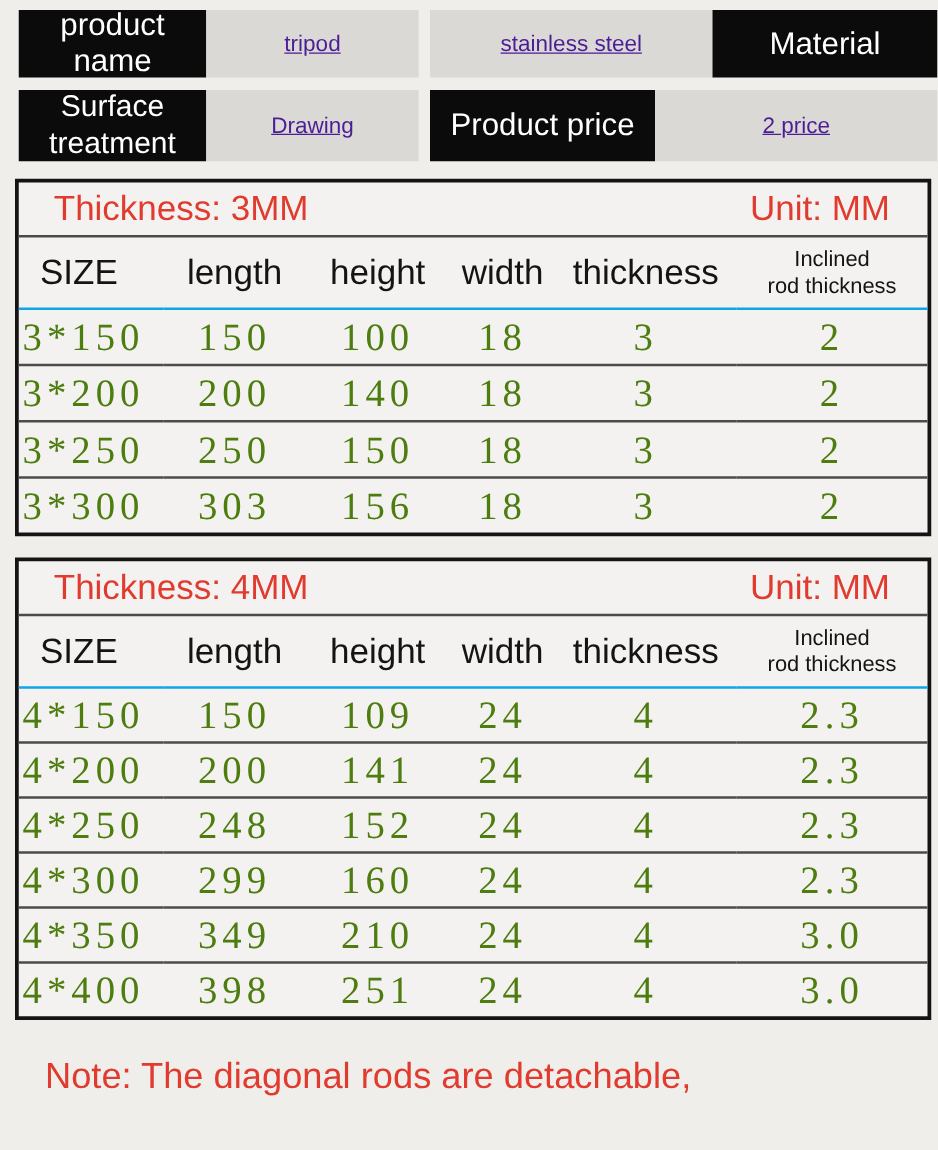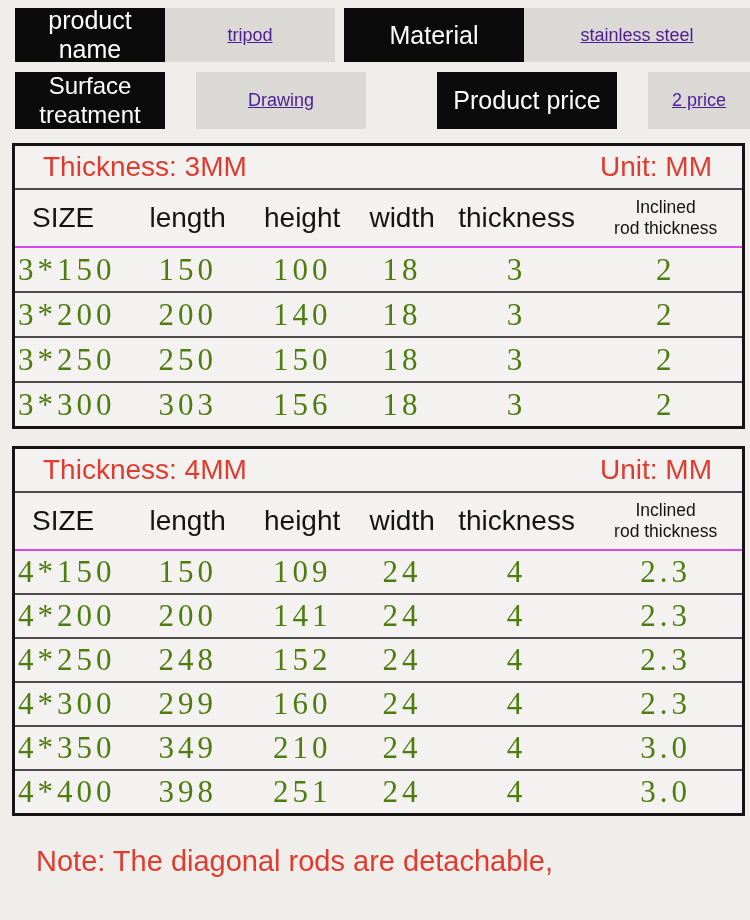--- a/index.html
+++ b/index.html
@@ -9,21 +9,21 @@
     font-family:"Liberation Sans", sans-serif;
     color:#1a1a1a;
     overflow:hidden;
   }
   .page { width:750px; height:920px; position:relative; }
 
   
   .info-grid { padding:8px 0 0 15px; }
   .info-row { display:flex; align-items:stretch; }
   .info-row.r1 { height:54px; margin-bottom:10px; }
-  .info-row.r2 { height:57px;gap:31px; }
+  .info-row.r2 { height:57px; }
   .cell {
     display:flex; flex-direction:column;
     align-items:center; justify-content:center;
     text-align:center;
   }
   .cell-label {
     background:#0b0b0b; color:#ffffff;
     font-size:25px;
   }
   .cell-value {
@@ -60,21 +60,21 @@
   col.c-wid   { width:11.5%; }
   col.c-thk   { width:20%; }
   col.c-inc   { width:21%; }
   thead th {
     font-weight:normal;
     font-size:28px;
     color:#141414;
     height:56px;
     text-align:center;
     vertical-align:middle;
-    border-bottom:2px solid #d946ef;
+    border-bottom:2px solid #0ea5e9;
     padding:0;
   }
   thead th.size-h { text-align:left; padding-left:17px; }
   thead th.inclined-h { font-size:17.5px; line-height:1.2;text-align:center; }
   tbody td {
     font-family:"Liberation Serif", serif;
     font-size:31px;
     letter-spacing:4px;
     color:#4d7c0f;
     text-align:center;
@@ -103,25 +103,25 @@
 
   <div class="info-grid">
     <div class="info-row r1">
       <div class="cell cell-label c1">
         <span>product name</span>
       </div>
       <div class="cell cell-value c2">
         <span>tripod</span>
       </div>
       <div class="hgap"></div>
+      <div class="cell cell-value c4">
+        <span>stainless steel</span>
+      </div>
       <div class="cell cell-label c3">
         <span>Material</span>
-      </div>
-      <div class="cell cell-value c4">
-        <span>stainless steel</span>
       </div>
     </div>
     <div class="info-row r2">
       <div class="cell cell-label c1 two-line">
         <span>Surface</span>
         <span>treatment</span>
       </div>
       <div class="cell cell-value c2">
         <span>Drawing</span>
       </div>

